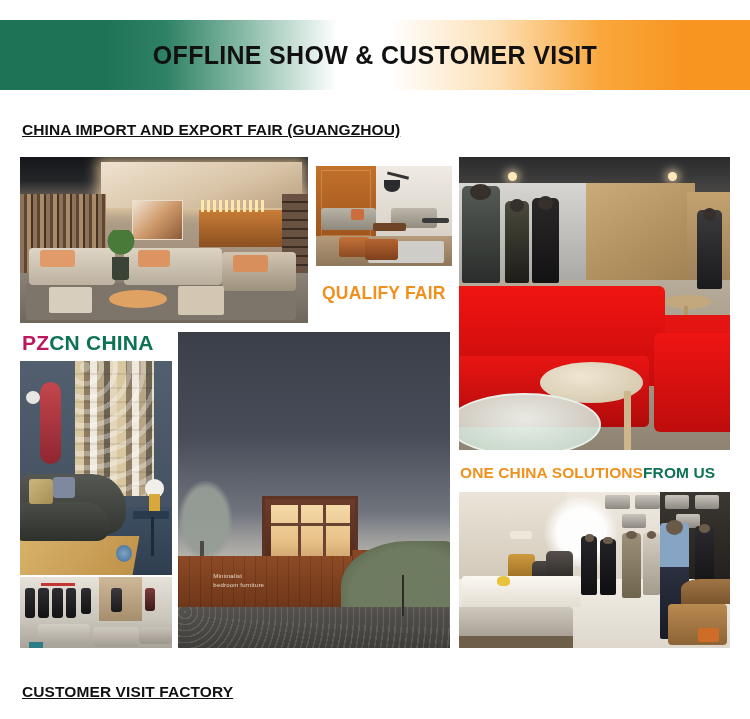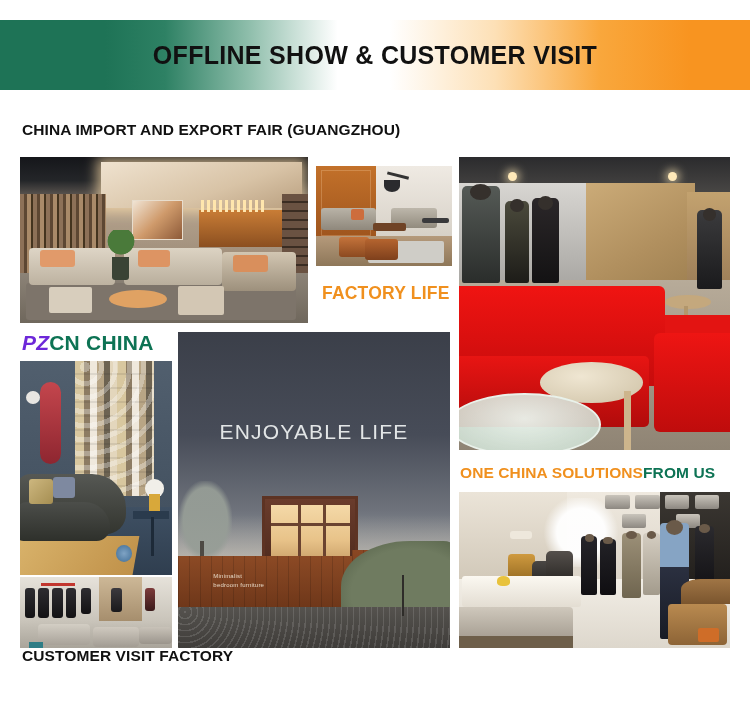--- a/index.html
+++ b/index.html
@@ -46,23 +46,24 @@
   }
 
   
   .section-heading {
     position: absolute;
     font-size: 15.5px;
     font-weight: 700;
     color: #111111;
     letter-spacing: .1px;
     white-space: nowrap;
+    text-decoration: underline;
   }
   #heading-fair { left: 22px; top: 121px; }
-  #heading-factory { left: 22px; top: 647px; }
+  #heading-factory { left: 22px; top: 683px; }
 
   
   .photo {
     position: absolute;
     overflow: hidden;
     background: #c9c6c0;
   }
   .photo .inner { position: absolute; inset: 0; }
 
   
@@ -317,21 +318,21 @@
   
   #logo-pzcnhome {
     position: absolute;
     left: 22px;
     top: 331px;
     font-size: 21px;
     font-weight: 700;
     letter-spacing: .2px;
     white-space: nowrap;
   }
-  #logo-pzcnhome .pz { color:#6d28d9;font-style:italic; }
+  #logo-pzcnhome .pz { color:#be185d; }
   #logo-pzcnhome .cn { color:#0d7354; }
 
   
   #photo-dark-sofa-pattern { left: 20px; top: 361px; width: 152px; height: 214px; }
   #photo-dark-sofa-pattern .wall {
     position:absolute; inset:0;
     background: linear-gradient(to bottom,#515f6e,#3e4c5b);
   }
   #photo-dark-sofa-pattern .panel {
     position:absolute; left:36%; top:0; width:52%; height:63%;
@@ -680,21 +681,21 @@
     <div class="sofa1"></div>
     <div class="sofa2"></div>
     <div class="pillow"></div>
     <div class="ctable"></div>
     <div class="sidetable"></div>
     <div class="ott1"></div>
     <div class="ott2"></div>
   </div>
 </div>
 
-<div id="text-qualify-life">FACTORY LIFE</div>
+<div id="text-qualify-life">QUALIFY FAIR</div>
 
 <div class="photo" id="photo-tradeshow-red-sofa">
   <div class="inner">
     <div class="ceil"></div>
     <div class="spot1"></div>
     <div class="spot2"></div>
     <div class="backwall"></div>
     <div class="tanwall"></div>
     <div class="tanwall2"></div>
     <div class="floor"></div>
@@ -774,21 +775,20 @@
       <div class="house-glass"></div>
       <div class="mull-v1"></div>
       <div class="mull-v2"></div>
       <div class="mull-h"></div>
     </div>
     <div class="wall"></div>
     <div class="wall-right"></div>
     <div class="hedge"></div>
     <div class="ground"></div>
     <div class="pole"></div>
-    <div id="text-enjoyable-life-title">ENJOYABLE LIFE</div>
     <div id="text-enjoyable-life-caption" style="white-space:pre-line;">Minimalist
 bedroom furniture</div>
   </div>
 </div>
 
 <div id="text-one-step-solutions"><span class="orange">ONE CHINA SOLUTIONS</span><span class="green">FROM US</span></div>
 
 <div class="photo" id="photo-showroom-bright">
   <div class="inner">
     <div class="bg"></div>

